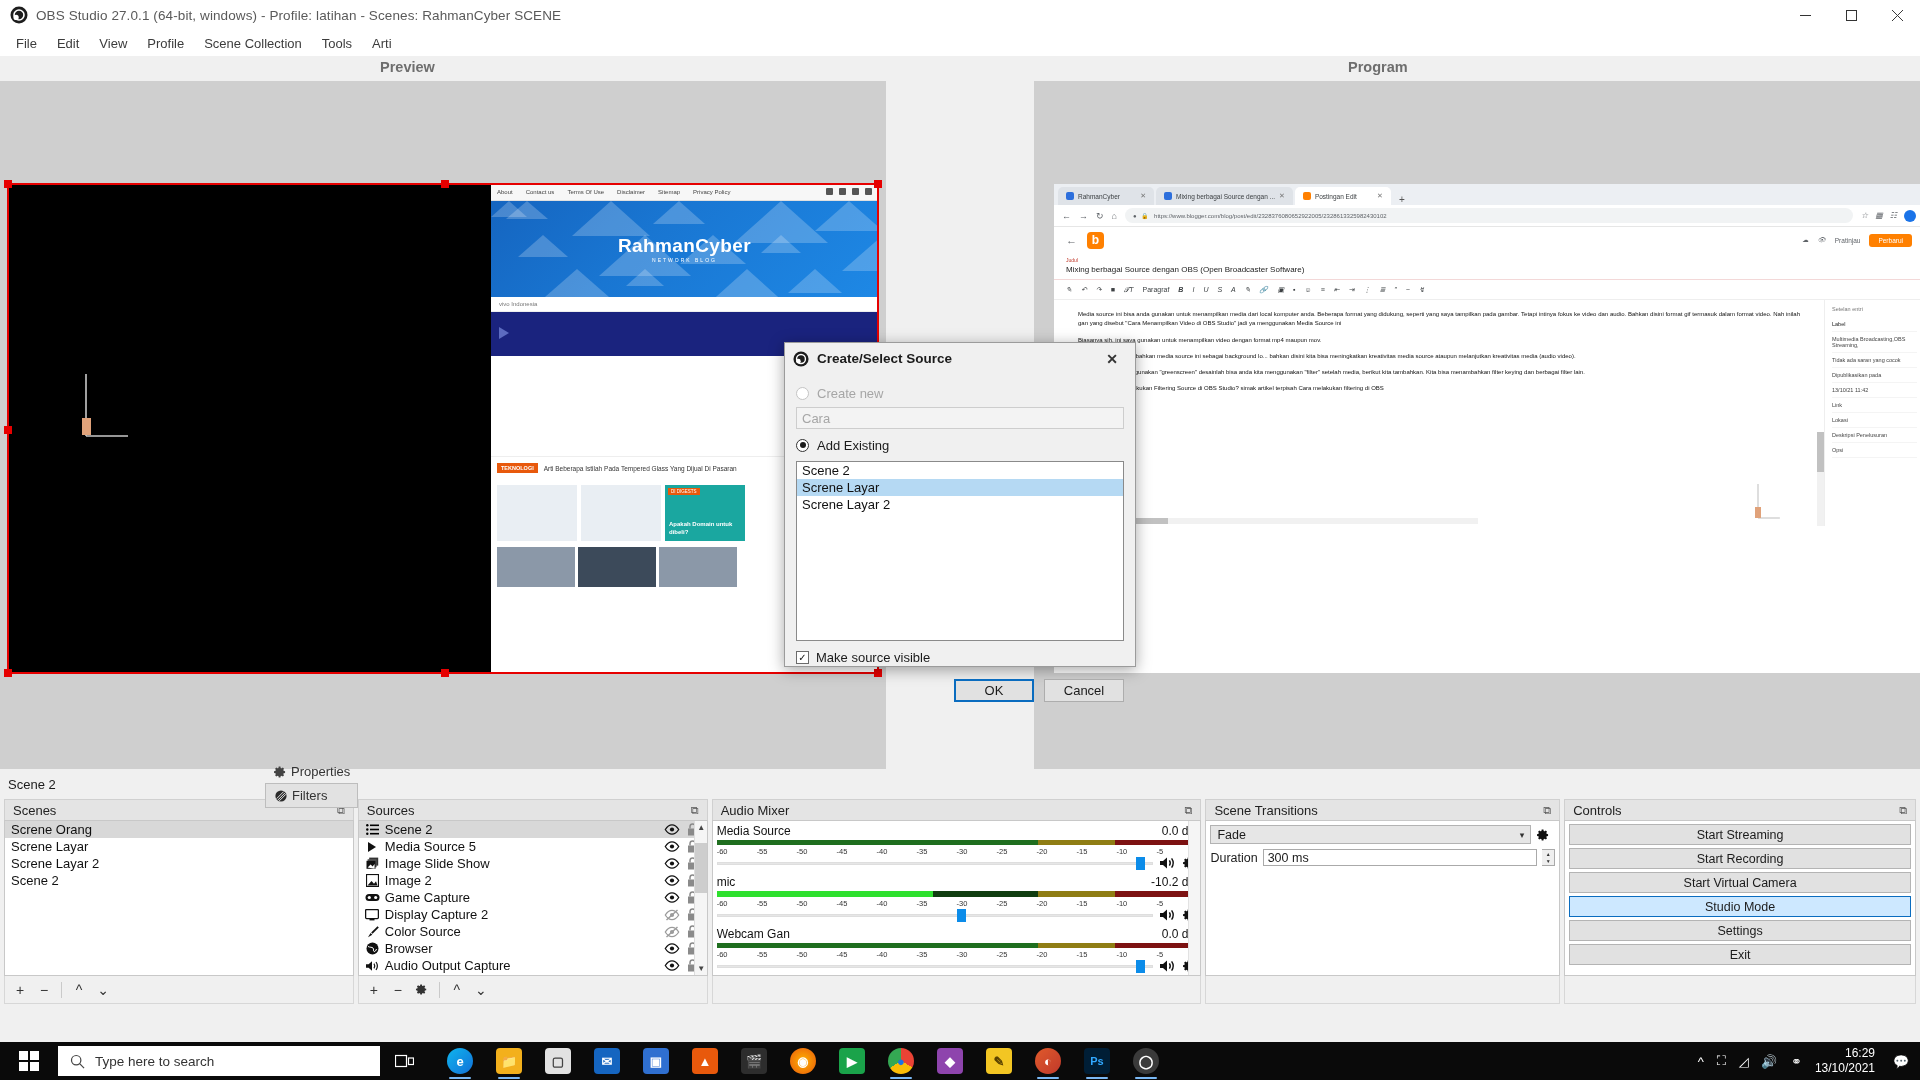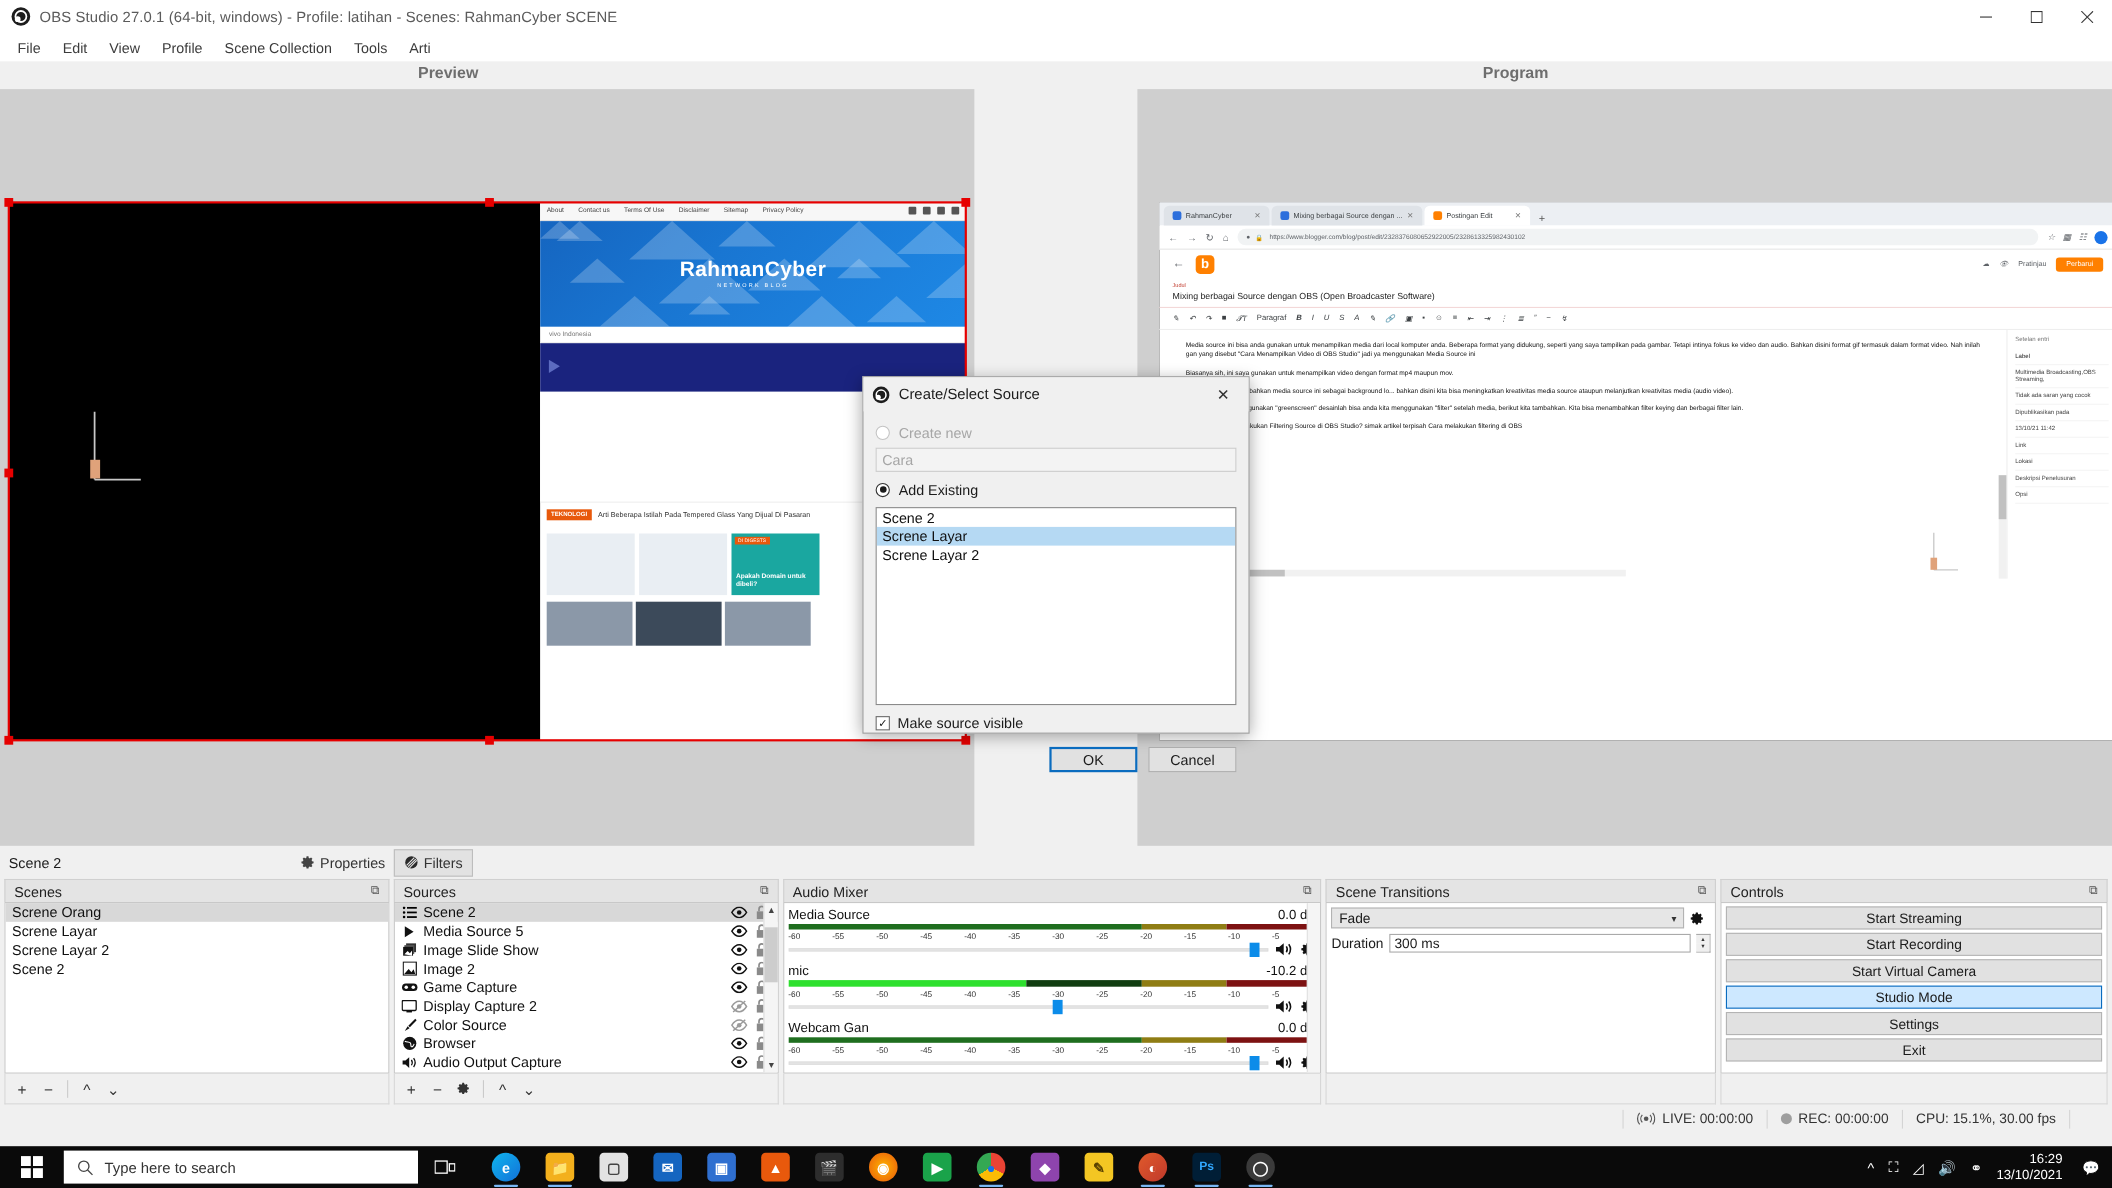--- a/index.html
+++ b/index.html
@@ -116,21 +116,21 @@
   .bl-hscroll { position:absolute; left:4px; bottom:2px; height:6px; width:420px; background:#f1f1f1; }
   .bl-hscroll i { display:block; height:6px; width:110px; background:#c1c1c1; }
 
   
   .transition-box { position:absolute; left:895px; top:325px; display:flex; }
   .tr-btn { background:#e1e1e1; border:1px solid #adadad; height:26px; width:90px; font-size:12.5px; display:flex; align-items:center; justify-content:center; color:#222; }
   .tr-gear { background:#e1e1e1; border:1px solid #adadad; border-left:none; height:26px; width:30px; display:flex; align-items:center; justify-content:center; }
 
   
   .scenebar { height:30px; background:#f0f0f0; display:flex; align-items:center; padding-left:8px; font-size:13px; position:relative; }
-  .scenebar .pbtns { position:absolute; left:265px; display:flex; }
+  .scenebar .pbtns { position:absolute; left:265px; display:flex;flex-direction:column; }
   .pbtn { display:flex; align-items:center; gap:4px; padding:4px 8px; font-size:13px; color:#333; }
   .pbtn.sel { background:#e2e2e2; border:1px solid #bdbdbd; }
 
   
   .docks { display:flex; height:205px; background:#f0f0f0; gap:4px; padding:0 4px 0 4px; }
   .dock { background:#f0f0f0; display:flex; flex-direction:column; }
   .dock-title { height:21px; background:#e4e4e4; border:1px solid #d0d0d0; border-bottom:none; display:flex; align-items:center; padding:0 8px; font-size:13px; color:#222; }
   .dock-title .float { margin-left:auto; color:#555; font-size:11px; }
   .dock-body { flex:1; background:#fff; border:1px solid #c8c8c8; overflow:hidden; position:relative; }
   .dock-foot { height:28px; background:#f0f0f0; display:flex; align-items:center; gap:2px; padding-left:4px; border:1px solid #d7d7d7; border-top:none; }
@@ -200,21 +200,21 @@
   .tb-apps { display:flex; align-items:center; gap:1px; margin-left:8px; }
   .tb-app { width:48px; height:38px; display:flex; align-items:center; justify-content:center; position:relative; }
   .tb-app.run::after { content:''; position:absolute; bottom:1px; left:13px; width:22px; height:2px; background:#7ab8f5; border-radius:1px; }
   .appicon { width:26px; height:26px; border-radius:4px; display:flex; align-items:center; justify-content:center; font-size:13px; color:#fff; font-weight:bold; }
   .tray { margin-left:auto; display:flex; align-items:center; gap:13px; padding-right:6px; color:#fff; font-size:13px; }
   .tray-clock { text-align:right; line-height:1.25; font-size:12px; color:#fff; }
   .tray-note { width:26px; display:flex; align-items:center; justify-content:center; }
 
   
   .dlg-shadow { position:absolute; left:784px; top:342px; width:352px; height:325px; background:#f0f0f0; border:1px solid #9b9b9b; box-shadow:0 3px 14px rgba(0,0,0,.35); }
-  .dlg-title { height:31px; display:flex; align-items:center; gap:8px; padding:0 8px; background:#f0f0f0; }
+  .dlg-title { height:31px; display:flex; align-items:center; gap:8px; padding:0 8px; background:#f0f0f0;font-weight:bold; }
   .dlg-title .t { font-size:13.5px; color:#1b1b1b; }
   .dlg-x { margin-left:auto; width:30px; height:26px; display:flex; align-items:center; justify-content:center; font-size:14px; color:#333; }
   .dlg-body { padding:8px 11px 0; }
   .radio-row { display:flex; align-items:center; gap:8px; height:22px; font-size:13px; }
   .radio { width:13px; height:13px; border-radius:50%; border:1px solid #8a8a8a; background:#fff; display:flex; align-items:center; justify-content:center; }
   .radio.on { border-color:#333; }
   .radio.on i { width:6px; height:6px; border-radius:50%; background:#1b1b1b; }
   .radio.dis { border-color:#c4c4c4; }
   .txtinput { height:22px; background:#f3f3f3; border:1px solid #cdcdcd; display:flex; align-items:center; padding:0 5px; font-size:13px; color:#a6a6a6; margin:3px 0 5px; }
   .listbox { height:180px; background:#fff; border:1px solid #8a8a8a; margin-top:5px; overflow:hidden; }
@@ -950,37 +950,20 @@
           <div class="ctrl-btn">Start Virtual Camera</div>
           <div class="ctrl-btn active">Studio Mode</div>
           <div class="ctrl-btn">Settings</div>
           <div class="ctrl-btn">Exit</div>
         </div>
       </div>
       <div class="dock-foot"></div>
     </div>
   </div>
 
-  <div class="statusbar">
-    <div class="st-cell">
-      <svg width="17" height="12" viewBox="0 0 17 12">
-          <circle cx="8.5" cy="6" r="2.1" fill="#555"></circle>
-          <path d="M5 2.6a5 5 0 000 6.8M12 2.6a5 5 0 010 6.8M2.6 .8a8 8 0 000 10.4M14.4 .8a8 8 0 010 10.4" fill="none" stroke="#555" stroke-width="1.1"></path>
-        </svg>
-      <span>LIVE: 00:00:00</span>
-    </div>
-    <div class="st-cell">
-      <i class="st-dot"></i>
-      <span>REC: 00:00:00</span>
-    </div>
-    <div class="st-cell">
-      <span>CPU: 15.1%, 30.00 fps</span>
-    </div>
-    <div class="st-cell"></div>
-  </div>
 
   <div class="dlg-shadow">
     <div class="dlg-title">
       <svg width="16" height="16" viewBox="0 0 18 18">
           <circle cx="9" cy="9" r="8.5" fill="#1d1d1d"></circle>
           <circle cx="9" cy="9" r="5" fill="none" stroke="#fff" stroke-width="1.6"></circle>
           <circle cx="6.1" cy="11.4" r="2.6" fill="#fff"></circle>
         </svg>
       <span class="t">Create/Select Source</span>
       <span class="dlg-x">✕</span>

